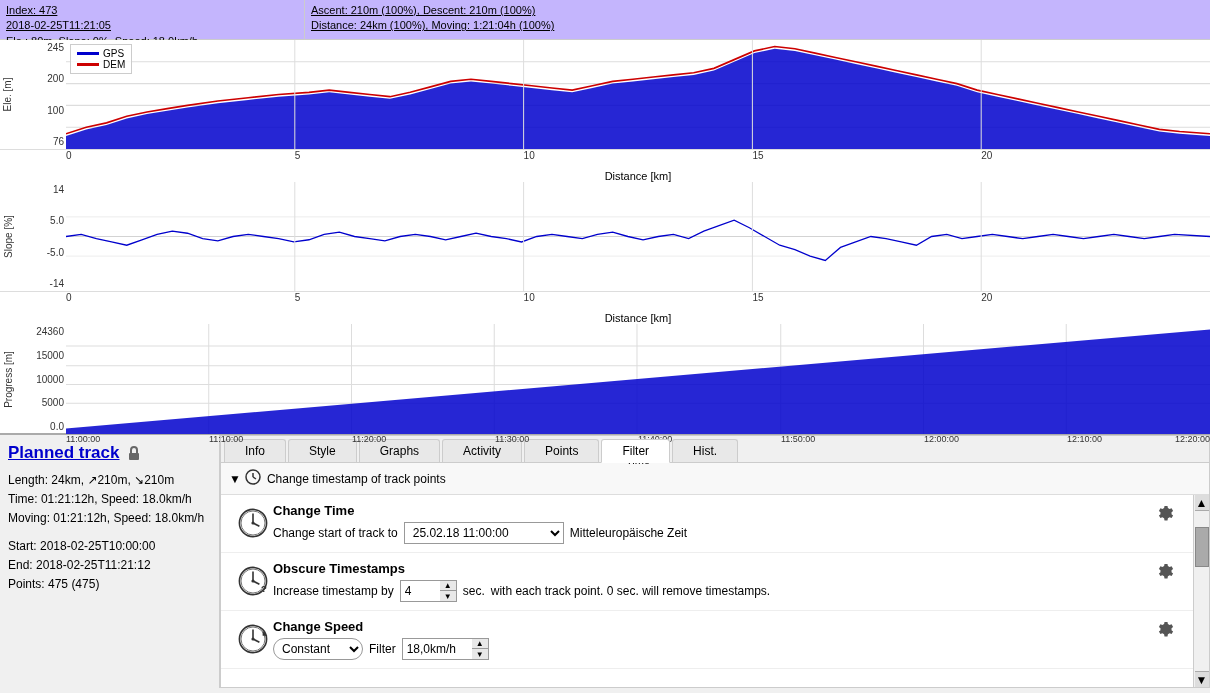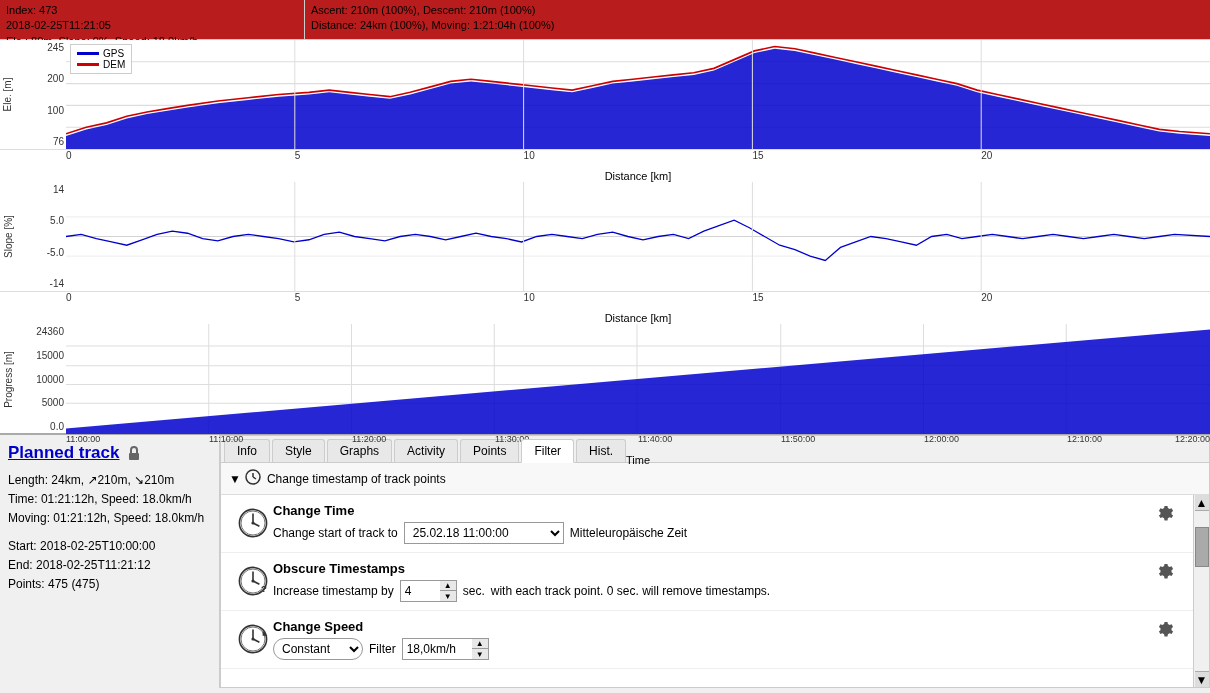--- a/index.html
+++ b/index.html
@@ -1,22 +1,23 @@
 <!DOCTYPE html>
 <html><head>
   <meta charset="utf-8">
   <style>
     * { box-sizing: border-box; margin: 0; padding: 0; }
     body { font-family: Arial, sans-serif; font-size: 12px; background: #f0f0f0; color: #000; width: 1210px; height: 693px; overflow: hidden; }
 
     .top-panel {
-      background: #b91c1c;
+      background: #c4b5fd;
       border-bottom: 1px solid #ccc;
       display: flex;
       height: 40px;
+      text-decoration: underline;
     }
     .top-left {
       width: 305px;
       padding: 3px 6px;
       border-right: 1px solid #ccc;
       font-size: 11px;
       line-height: 1.4;
     }
     .top-right {
       flex: 1;
@@ -113,21 +114,21 @@
     }
 
     
     .tabs-bar {
       display: flex;
       background: #f0f0f0;
       border-bottom: 1px solid #ccc;
       padding: 3px 3px 0 3px;
     }
     .tab {
-      padding: 4px 12px;
+      padding: 4px 20px;
       border: 1px solid #ccc;
       border-bottom: none;
       background: #e8e8e8;
       cursor: pointer;
       font-size: 12px;
       margin-right: 2px;
       border-radius: 3px 3px 0 0;
     }
     .tab.active {
       background: #fff;

